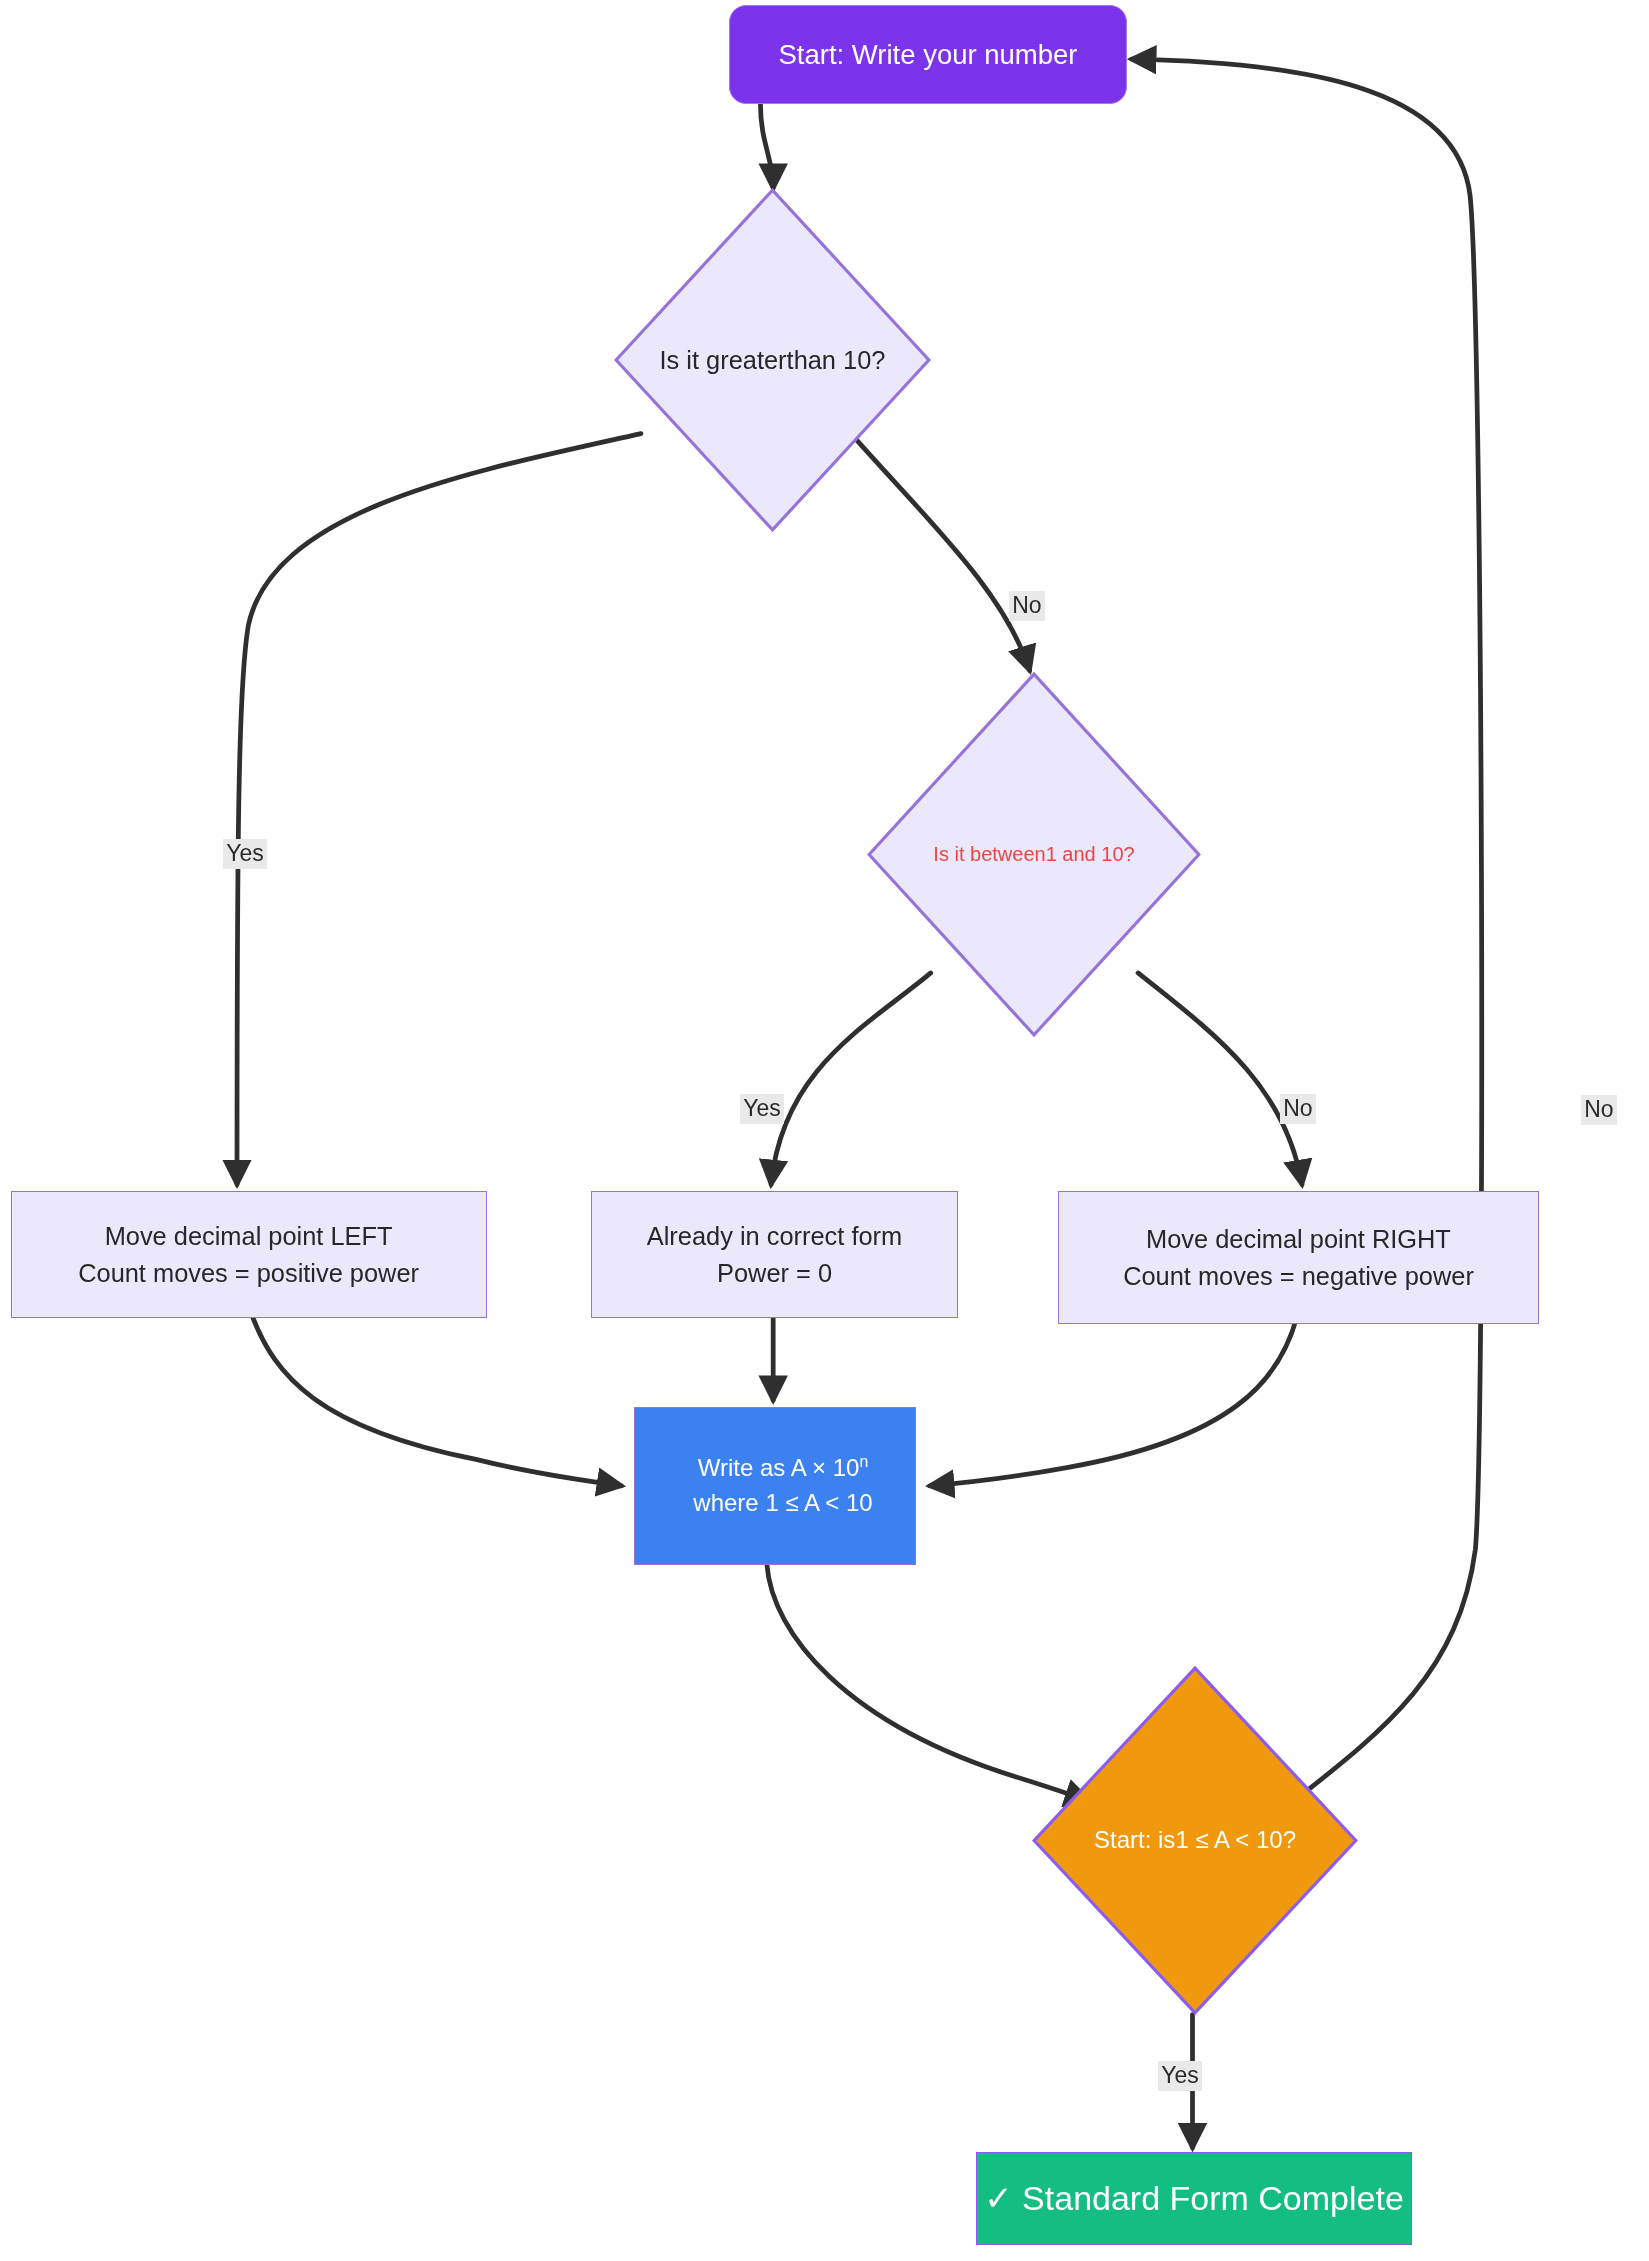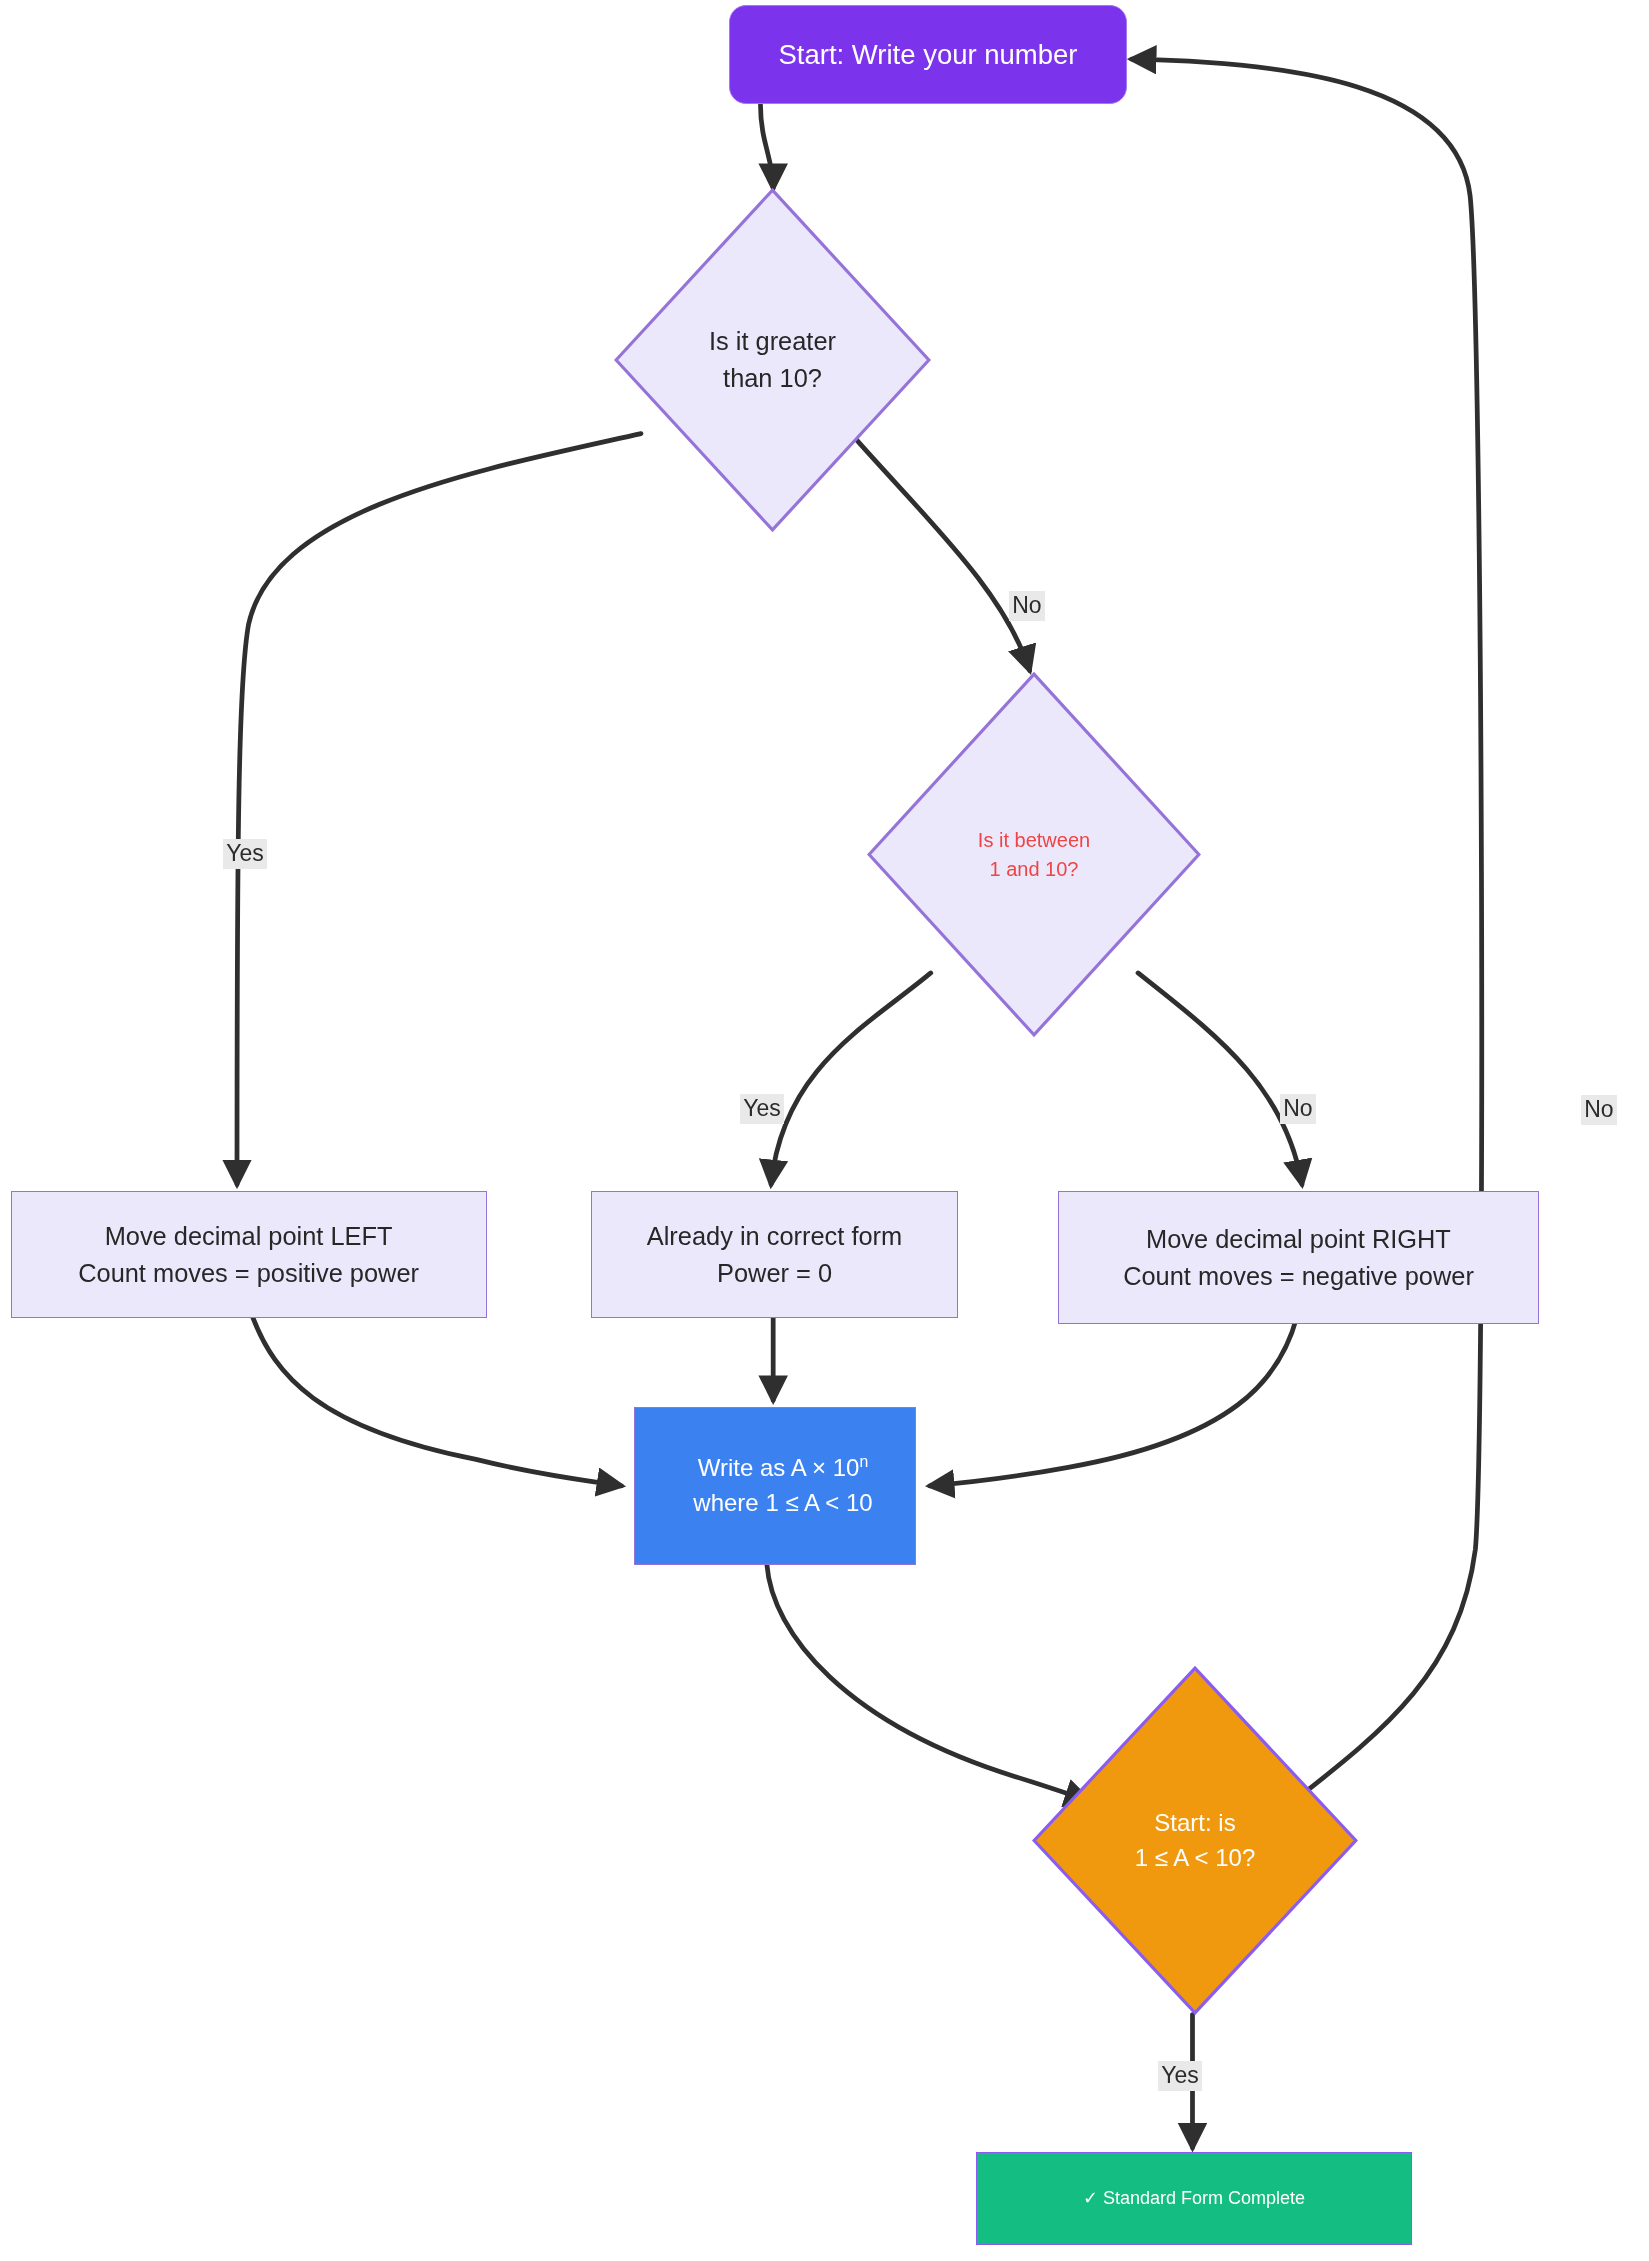--- a/index.html
+++ b/index.html
@@ -18,21 +18,21 @@
   .process{background:#ebe8fc;color:#272727;}
   
   .result{background:#3b82f0;color:#ffffff;padding-left:16px;}
   
   .finish{background:#14bd82;border-color:#8b5cf0;color:#ffffff;}
 
   
   .diamond{position:absolute;}
   .diamond .dshape{position:absolute;left:0;top:0;width:100%;height:100%;}
   .diamond .dlabel{position:absolute;left:0;top:0;width:100%;height:100%;
-       display:flex;flex-direction:column;align-items:center;justify-content:center;
+       display:flex;flex-direction:row;align-items:center;justify-content:center;
        text-align:center;}
 
   .edge-label{position:absolute;background:#e9e9e9;color:#2b2b2b;
       padding:1.1px 3.2px;white-space:nowrap;line-height:1.2;}
 
   sup{font-size:0.66em;vertical-align:super;line-height:0;}
 </style>
 </head>
 <body>
 
@@ -117,21 +117,21 @@
   <div class="diamond" style="left:1032px;top:1666px;width:326px;height:349px;">
     <svg class="dshape" viewBox="0 0 616 660" preserveAspectRatio="none">
       <polygon points="308,4 612,330 308,656 4,330" fill="#f0990f" stroke="#8b5cf0" stroke-width="6"></polygon>
     </svg>
     <div class="dlabel" style="font-size:24px;color:#ffffff;">
       <span class="line">Start: is</span>
       <span class="line">1 ≤ A &lt; 10?</span>
     </div>
   </div>
 
-  <div class="node rectnode finish" style="left:976px;top:2152px;width:436px;height:93px;font-size:18px;">
+  <div class="node rectnode finish" style="left:976px;top:2152px;width:436px;height:93px;font-size:34px;">
     <span class="line">✓ Standard Form Complete</span>
   </div>
 
   <div class="edge-label" style="left:223px;top:839px;font-size:23px;">Yes</div>
 
   <div class="edge-label" style="left:1009px;top:591px;font-size:23px;">No</div>
 
   <div class="edge-label" style="left:740px;top:1094px;font-size:23px;">Yes</div>
 
   <div class="edge-label" style="left:1280px;top:1094px;font-size:23px;">No</div>

